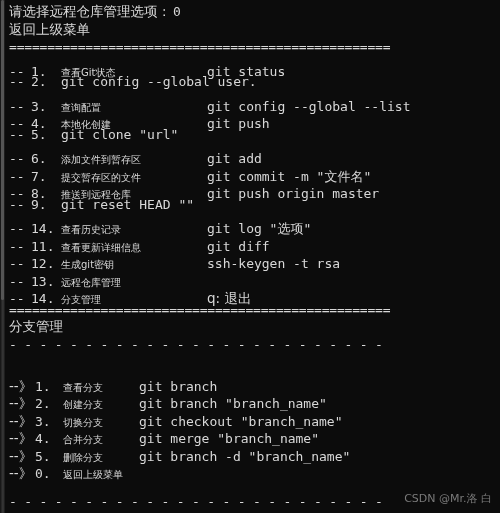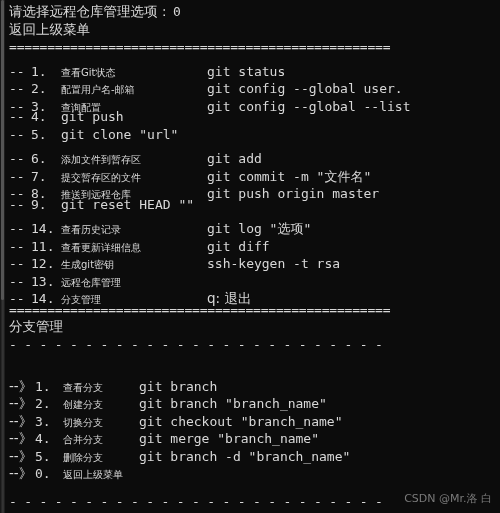--- a/index.html
+++ b/index.html
@@ -124,32 +124,32 @@
 
     <div class="row mainmenu">
       <span class="marker">--</span>
       <span class="num">1.</span>
       <span class="label">查看Git状态</span>
       <span class="cmd">git status</span>
     </div>
     <div class="row mainmenu">
       <span class="marker">--</span>
       <span class="num">2.</span>
-      <span class="label">配置用户名-邮箱</span>
       <span class="cmd">git config --global user.</span>
     </div>
     <div class="row mainmenu">
       <span class="marker">--</span>
       <span class="num">3.</span>
       <span class="label">查询配置</span>
       <span class="cmd">git config --global --list</span>
     </div>
     <div class="row mainmenu">
       <span class="marker">--</span>
       <span class="num">4.</span>
+      <span class="label">本地化创建</span>
       <span class="cmd">git push</span>
     </div>
     <div class="row mainmenu">
       <span class="marker">--</span>
       <span class="num">5.</span>
       <span class="cmd">git clone "url"</span>
     </div>
     <div class="row mainmenu">
       <span class="marker">--</span>
       <span class="num">6.</span>

